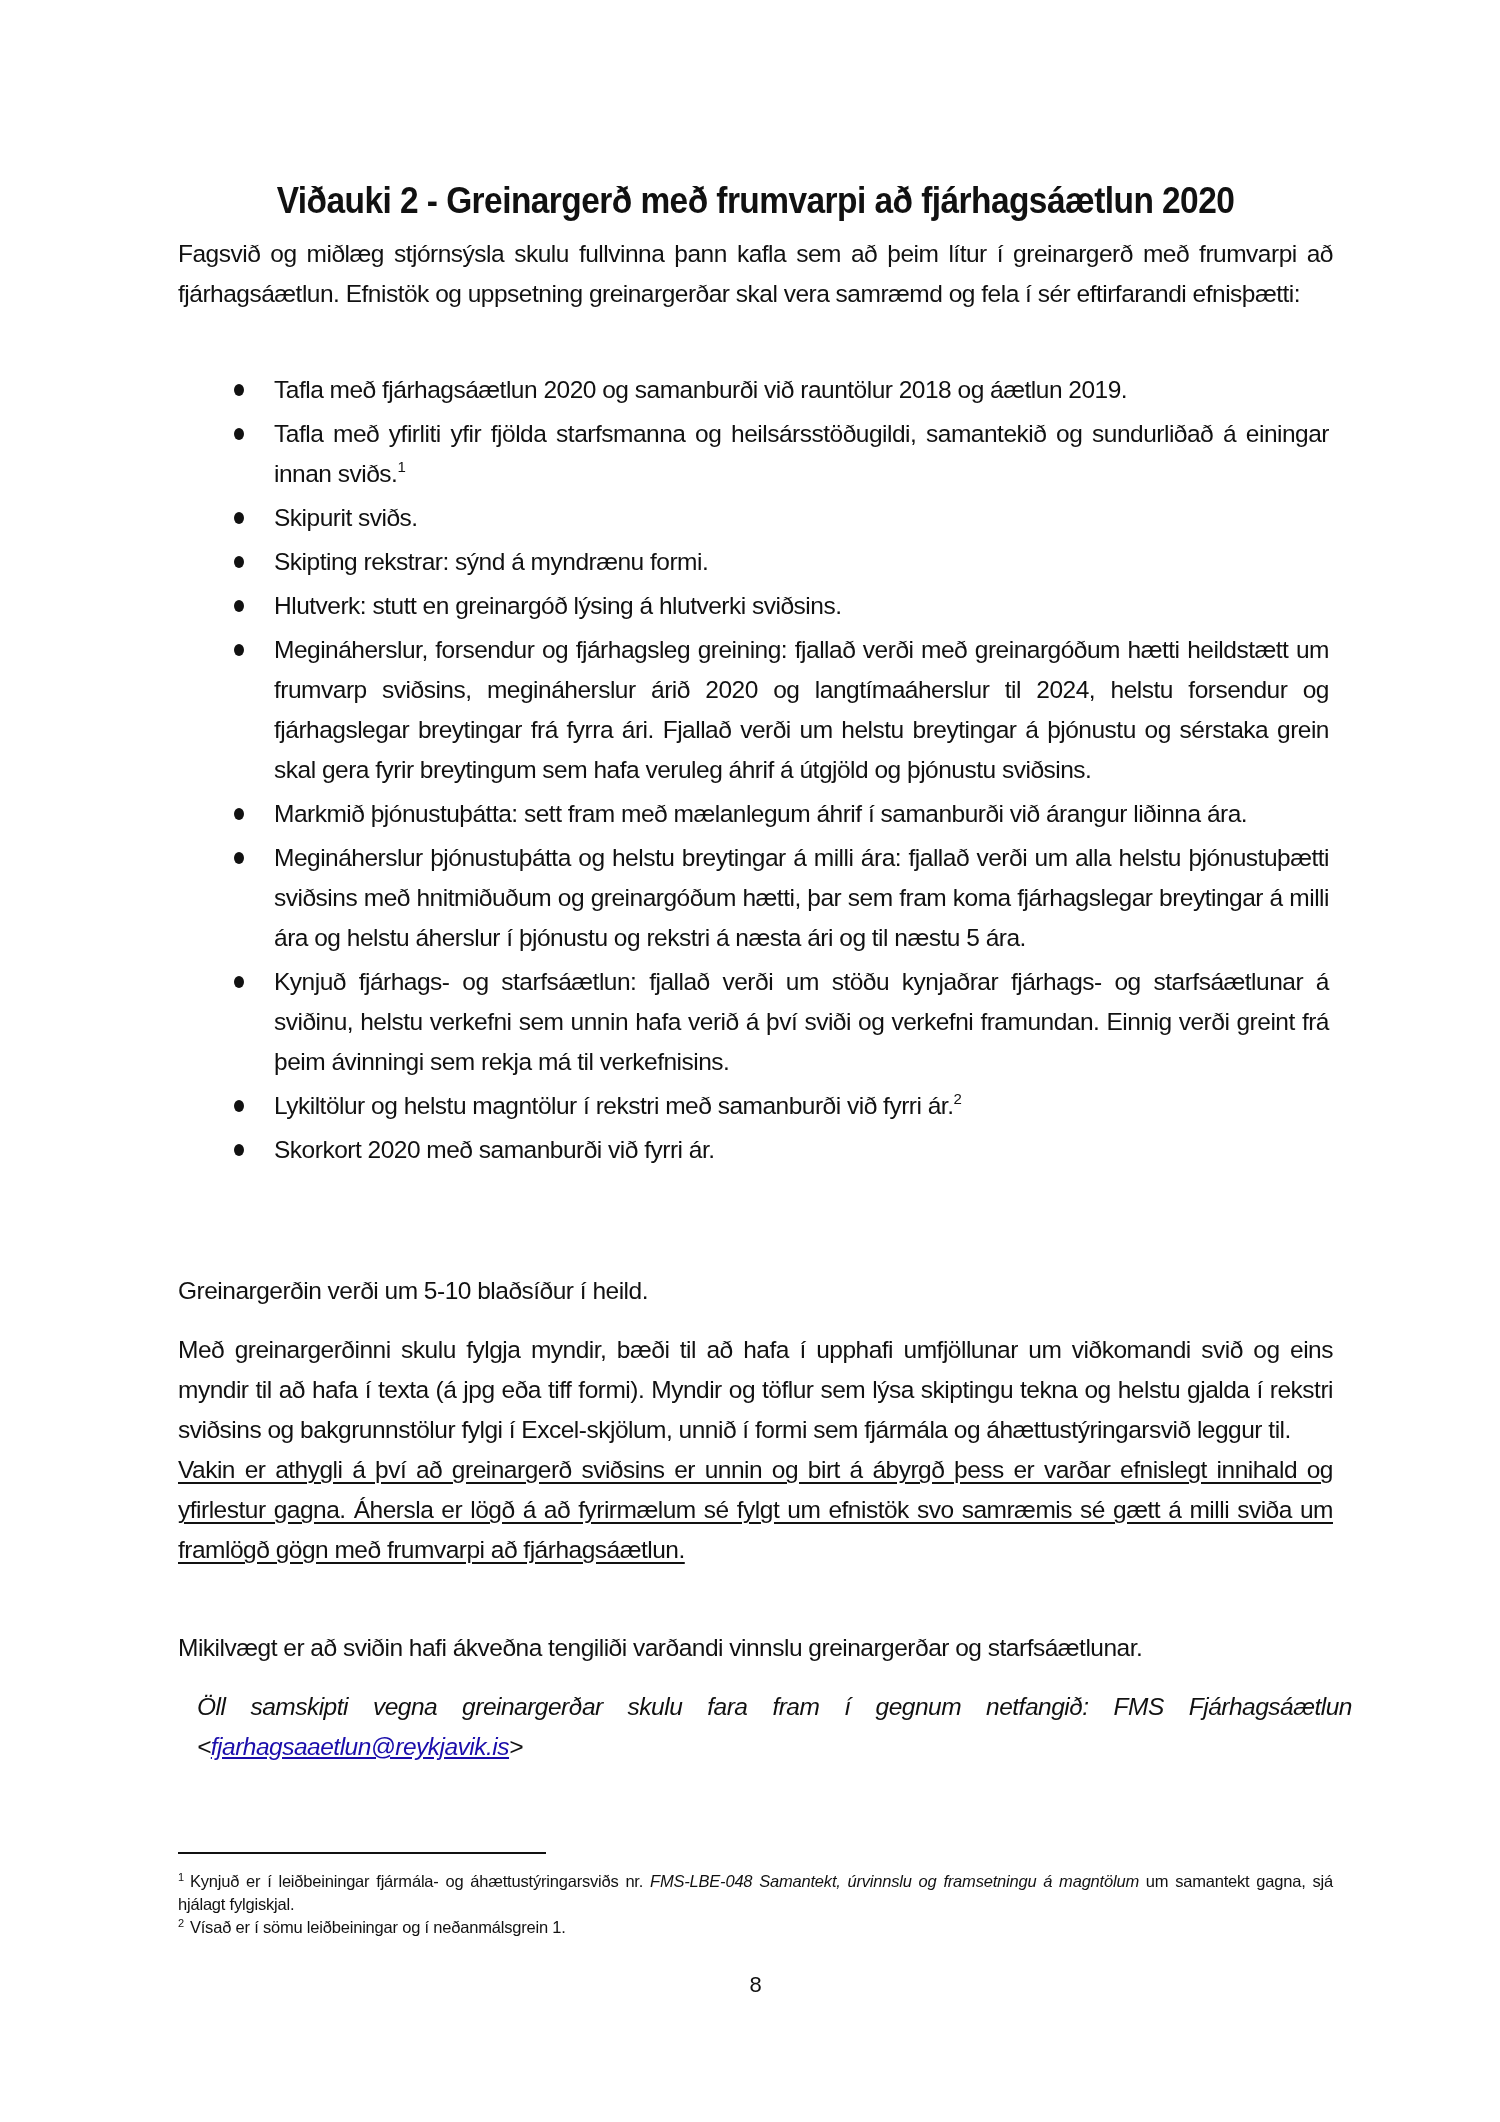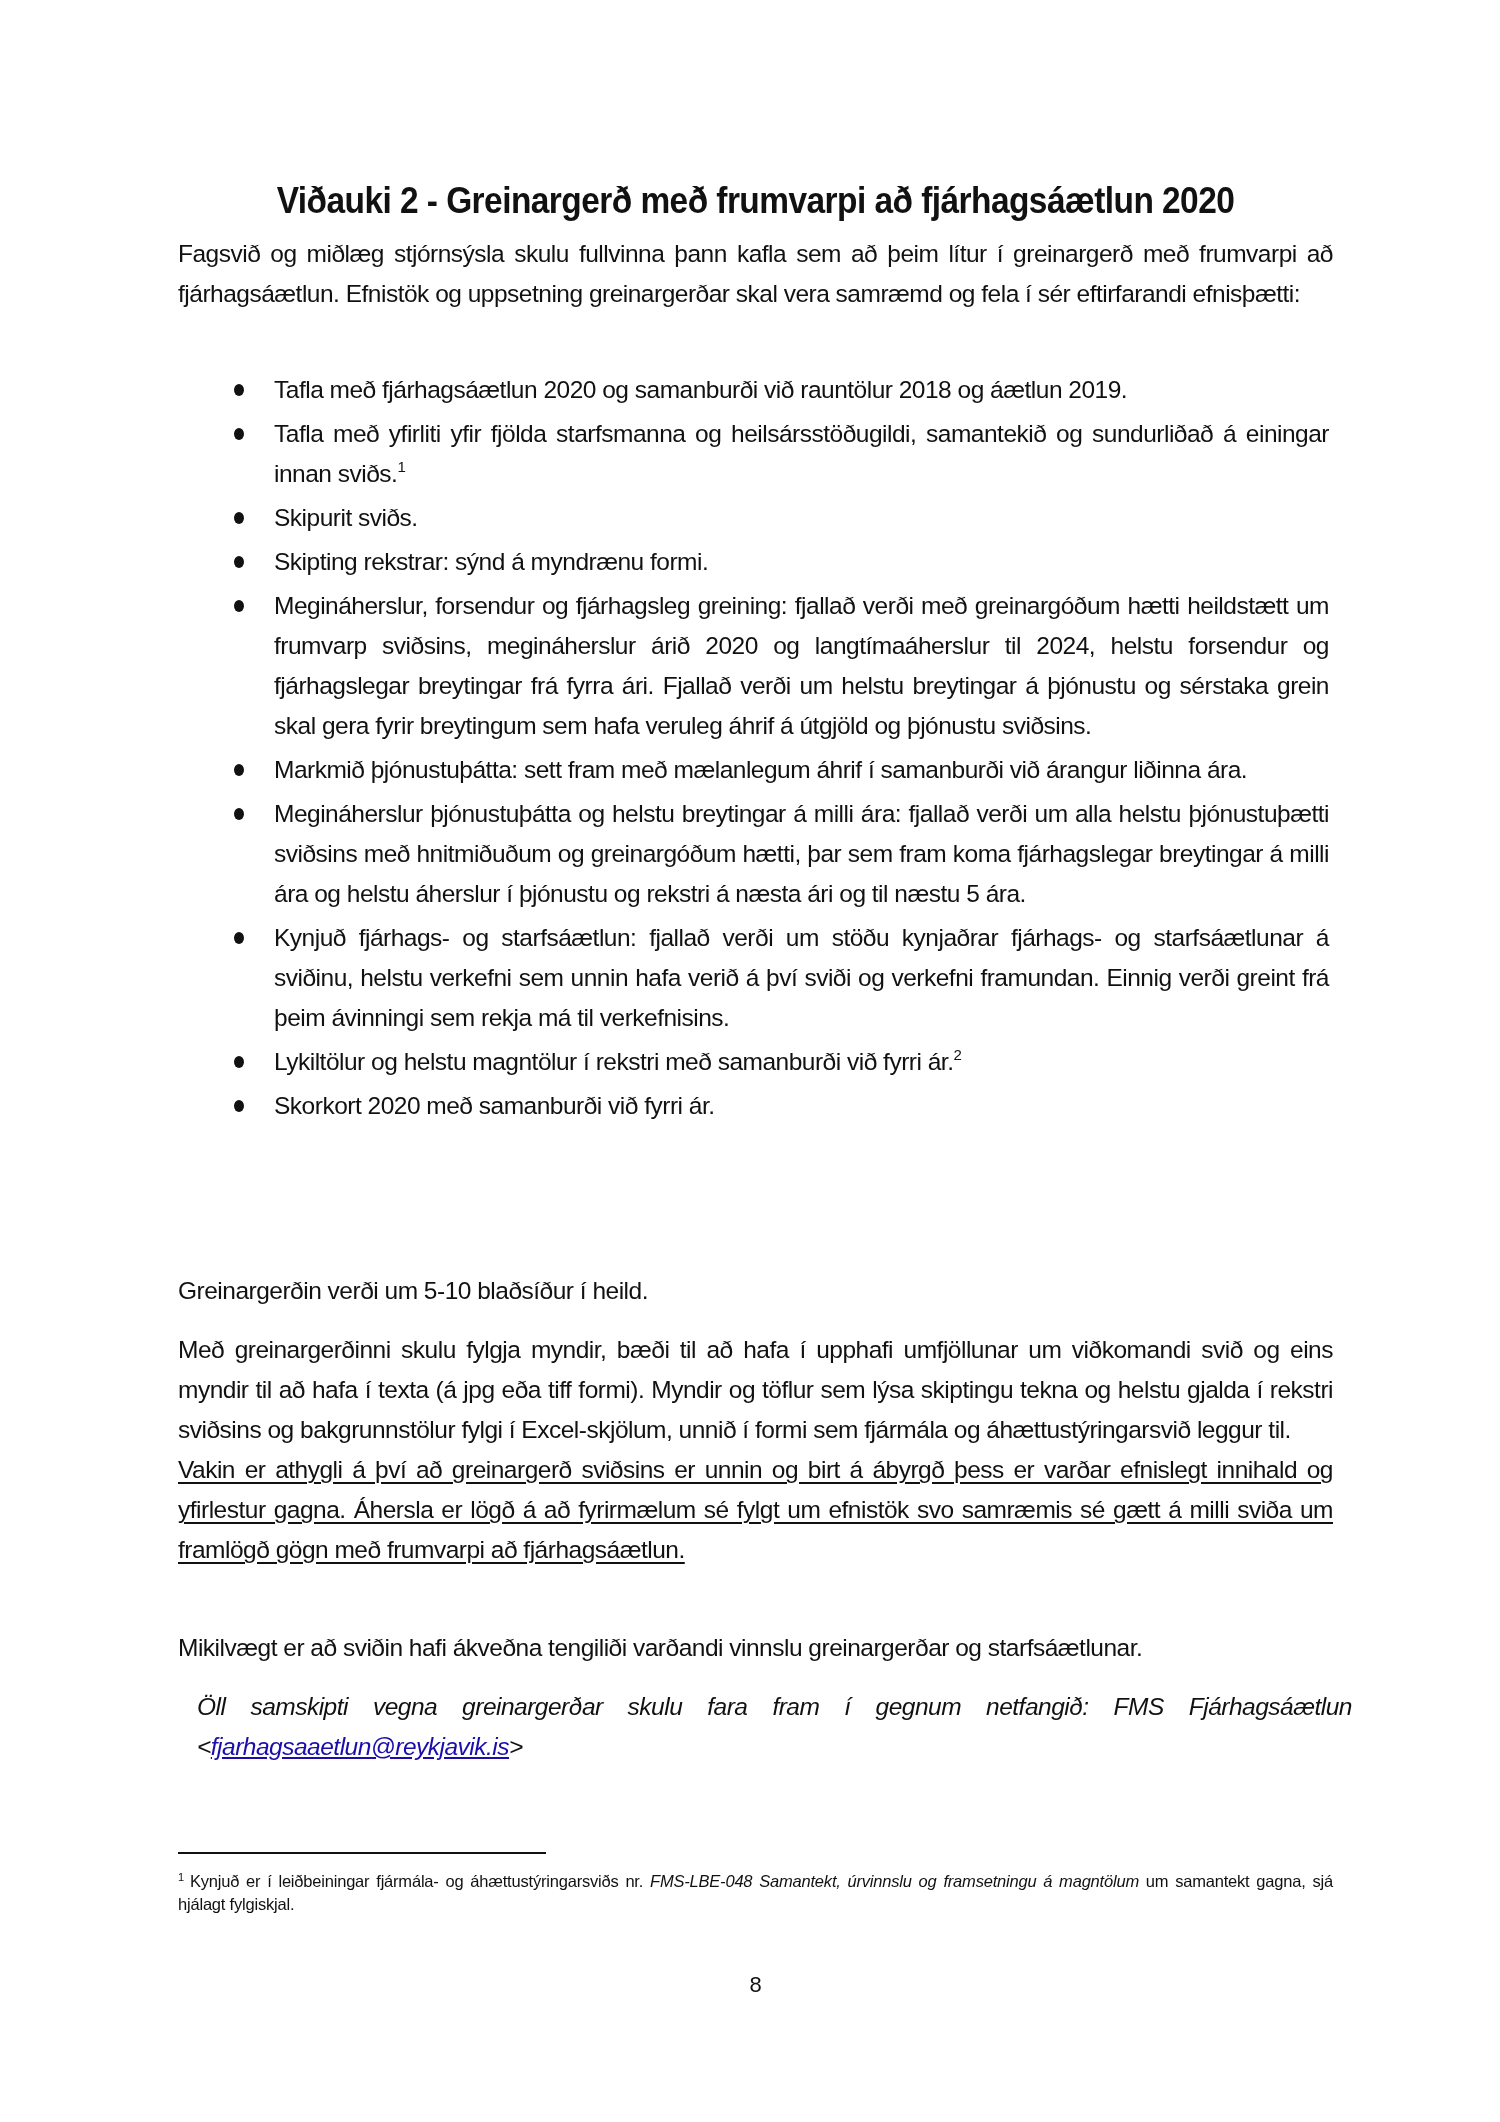--- a/index.html
+++ b/index.html
@@ -141,20 +141,24 @@
     <li>
         <span class="bul"></span>
         <span class="txt"><span>Skipurit sviðs.</span></span>
       </li>
     <li>
         <span class="bul"></span>
         <span class="txt"><span>Skipting rekstrar: sýnd á myndrænu formi.</span></span>
       </li>
     <li>
         <span class="bul"></span>
+        <span class="txt"><span>Hlutverk: stutt en greinargóð lýsing á hlutverki sviðsins.</span></span>
+      </li>
+    <li>
+        <span class="bul"></span>
         <span class="txt"><span>Megináherslur, forsendur og fjárhagsleg greining: fjallað verði með greinargóðum hætti heildstætt um frumvarp sviðsins, megináherslur árið 2020 og langtímaáherslur til 2024, helstu forsendur og fjárhagslegar breytingar frá fyrra ári. Fjallað verði um helstu breytingar á þjónustu og sérstaka grein skal gera fyrir breytingum sem hafa veruleg áhrif á útgjöld og þjónustu sviðsins.</span></span>
       </li>
     <li>
         <span class="bul"></span>
         <span class="txt"><span>Markmið þjónustuþátta: sett fram með mælanlegum áhrif í samanburði við árangur liðinna ára.</span></span>
       </li>
     <li>
         <span class="bul"></span>
         <span class="txt"><span>Megináherslur þjónustuþátta og helstu breytingar á milli ára: fjallað verði um alla helstu þjónustuþætti sviðsins með hnitmiðuðum og greinargóðum hætti, þar sem fram koma fjárhagslegar breytingar á milli ára og helstu áherslur í þjónustu og rekstri á næsta ári og til næstu 5 ára.</span></span>
       </li>
@@ -179,17 +183,18 @@
   <p class="block text p-notice">Vakin er athygli á því að greinargerð sviðsins er unnin og birt á ábyrgð þess er varðar efnislegt innihald og yfirlestur gagna. Áhersla er lögð á að fyrirmælum sé fylgt um efnistök svo samræmis sé gætt á milli sviða um framlögð gögn með  frumvarpi að fjárhagsáætlun.</p>
 
   <p class="block text p-contacts">Mikilvægt er að sviðin hafi ákveðna tengiliði varðandi vinnslu greinargerðar og starfsáætlunar.</p>
 
   <p class="block text p-comm"><span>Öll samskipti vegna greinargerðar skulu fara fram í gegnum netfangið: FMS Fjárhagsáætlun</span> <span>&lt;</span><a class="email">fjarhagsaaetlun@reykjavik.is</a><span>&gt;</span></p>
 
   <div class="fn-rule"></div>
 
   <div class="footnotes">
     <p><sup class="fn-num">1</sup><span>Kynjuð er í leiðbeiningar fjármála- og áhættustýringarsviðs nr. </span><em>FMS-LBE-048 Samantekt, úrvinnslu og framsetningu á magntölum</em><span> um samantekt gagna, sjá hjálagt fylgiskjal.</span></p>
+    <p><sup class="fn-num">2</sup><span>Vísað er í sömu leiðbeiningar og í neðanmálsgrein 1.</span></p>
   </div>
 
   <div class="page-number">8</div>
 
 </div>
 
 </body></html>

